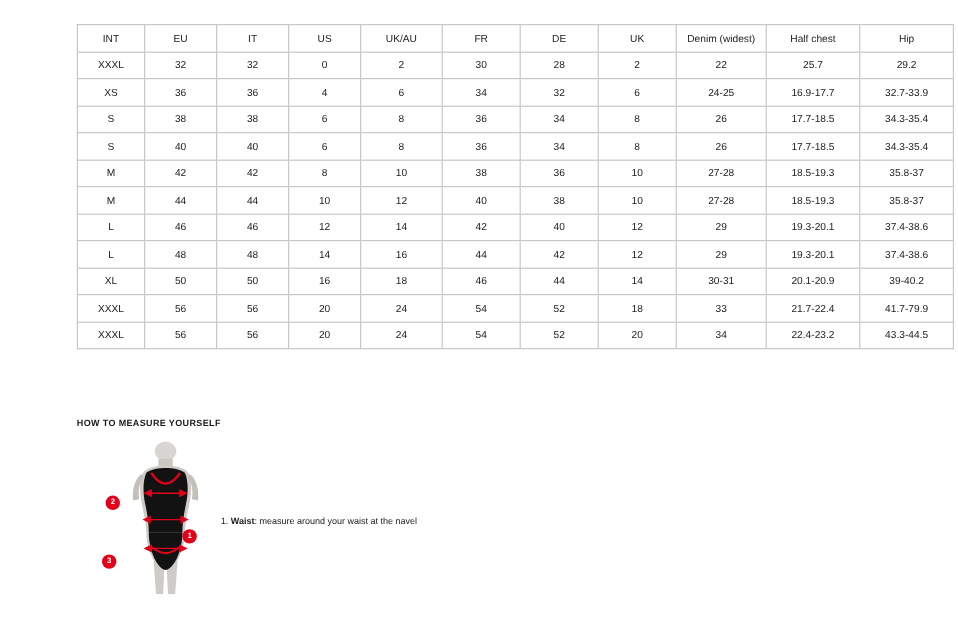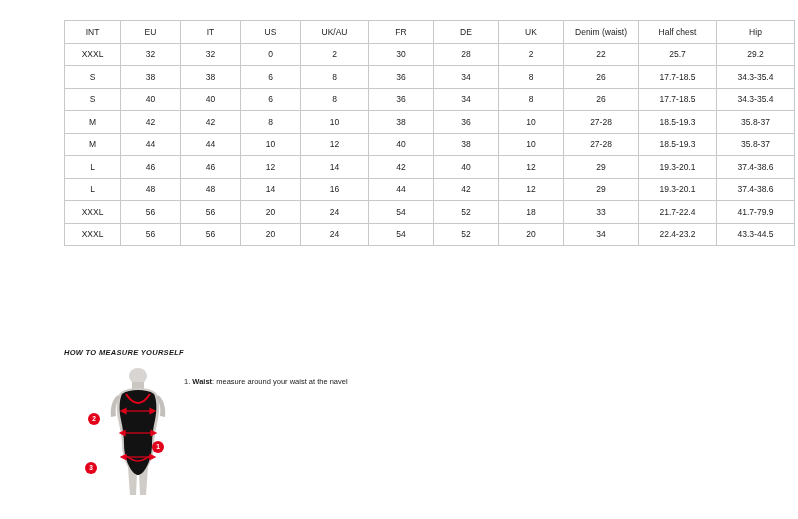--- a/index.html
+++ b/index.html
@@ -67,26 +67,25 @@
     left: 64px;
     top: 348px;
     width: 670px;
   }
   .measure-title {
     font-size: 7.5px;
     font-weight: bold;
     letter-spacing: 0.3px;
     color: #1a1a1a;
     margin-bottom: 8px;
-    font-style: italic;
   }
   .measure-body {
     position: relative;
     display: flex;
-    align-items: flex-start;
+    align-items: center;
   }
   .figure-col {
     width: 120px;
     position: relative;
     height: 140px;
     flex: 0 0 120px;
   }
   .steps-col {
     padding-top: 12px;
     flex: 1 1 auto;
@@ -144,40 +143,53 @@
       <thead>
         <tr>
           <th>INT</th>
           <th>EU</th>
           <th>IT</th>
           <th>US</th>
           <th>UK/AU</th>
           <th>FR</th>
           <th>DE</th>
           <th>UK</th>
-          <th>Denim (waist)</th>
+          <th>Denim (widest)</th>
           <th>Half chest</th>
           <th>Hip</th>
         </tr>
       </thead>
       <tbody>
         <tr>
           <td>XXXL</td>
           <td>32</td>
           <td>32</td>
           <td>0</td>
           <td>2</td>
           <td>30</td>
           <td>28</td>
           <td>2</td>
           <td>22</td>
           <td>25.7</td>
           <td>29.2</td>
         </tr>
         <tr>
+          <td>XS</td>
+          <td>36</td>
+          <td>36</td>
+          <td>4</td>
+          <td>6</td>
+          <td>34</td>
+          <td>32</td>
+          <td>6</td>
+          <td>24-25</td>
+          <td>16.9-17.7</td>
+          <td>32.7-33.9</td>
+        </tr>
+        <tr>
           <td>S</td>
           <td>38</td>
           <td>38</td>
           <td>6</td>
           <td>8</td>
           <td>36</td>
           <td>34</td>
           <td>8</td>
           <td>26</td>
           <td>17.7-18.5</td>
@@ -242,20 +254,33 @@
           <td>14</td>
           <td>16</td>
           <td>44</td>
           <td>42</td>
           <td>12</td>
           <td>29</td>
           <td>19.3-20.1</td>
           <td>37.4-38.6</td>
         </tr>
         <tr>
+          <td>XL</td>
+          <td>50</td>
+          <td>50</td>
+          <td>16</td>
+          <td>18</td>
+          <td>46</td>
+          <td>44</td>
+          <td>14</td>
+          <td>30-31</td>
+          <td>20.1-20.9</td>
+          <td>39-40.2</td>
+        </tr>
+        <tr>
           <td>XXXL</td>
           <td>56</td>
           <td>56</td>
           <td>20</td>
           <td>24</td>
           <td>54</td>
           <td>52</td>
           <td>18</td>
           <td>33</td>
           <td>21.7-22.4</td>

